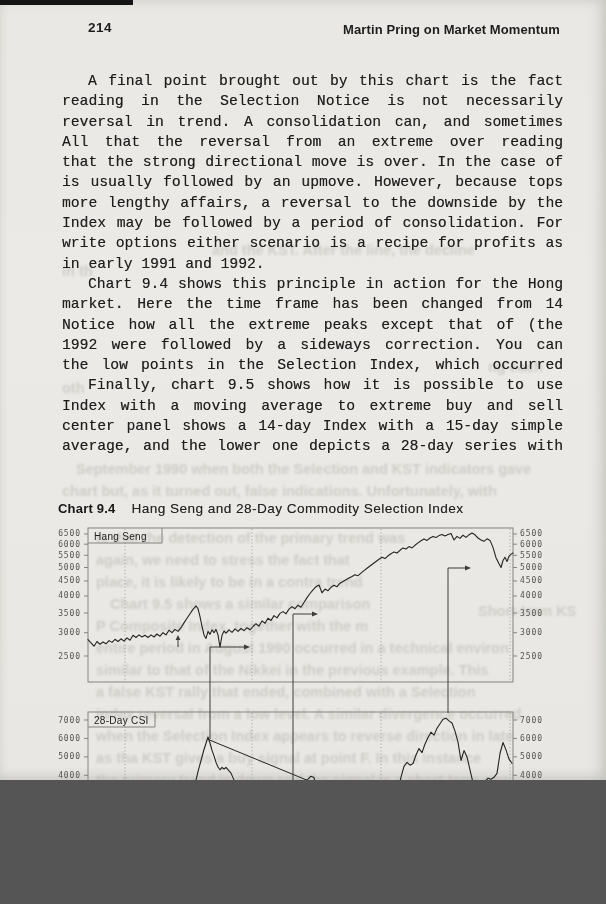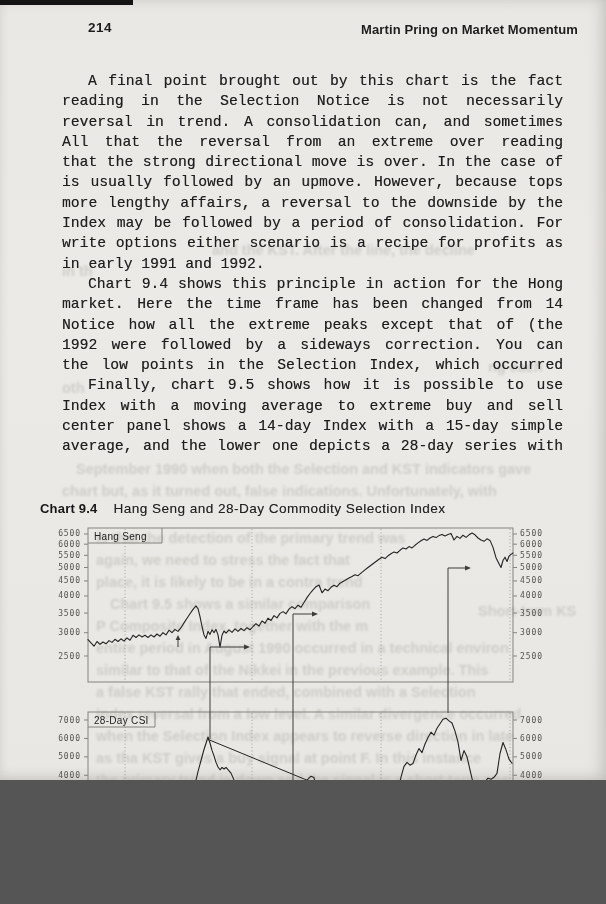--- a/index.html
+++ b/index.html
@@ -4,31 +4,31 @@
 <style>
   html,body{margin:0;padding:0;background:#555;}
   .page{
     position:relative; width:606px; height:780px; overflow:hidden;
     background:linear-gradient(180deg,#e9e8e4 0%,#ebeae6 40%,#e8e7e3 100%);
     box-shadow:inset -6px 0 14px rgba(90,88,82,.18), inset 0 -4px 10px rgba(90,88,82,.10);
     font-family:"Liberation Sans",sans-serif; color:#1d1d1d;
   }
   .topmark{position:absolute;left:0;top:0;width:133px;height:5px;background:#141414;}
   .hdr-num{position:absolute;left:88px;top:20px;font:700 13.5px/16px "Liberation Sans",sans-serif;letter-spacing:.5px;}
-  .hdr-title{position:absolute;right:28px;top:22px;font:700 13px/16px "Liberation Sans",sans-serif;letter-spacing:.1px;padding-left:28px;}
+  .hdr-title{position:absolute;right:46px;top:22px;font:700 13px/16px "Liberation Sans",sans-serif;letter-spacing:.1px;padding-left:28px;}
   .bodytext{
     position:absolute;left:62px;top:71px;width:501px;
     font:500 14.6px/20.3px "Liberation Sans",sans-serif;color:#1d1d1d;
     text-shadow:.3px 0 0 rgba(20,20,20,.5); letter-spacing:.05px;
   }
   .line{height:20.3px;overflow:hidden;font-family:Liberation Mono, monospace;}
   .line.j{text-align:justify;}
   .line.j::after{content:"";display:inline-block;width:100%;height:0;}
   .ind{display:inline-block;width:26px;}
-  .caption{position:absolute;left:40px;top:499px;white-space:nowrap;}
+  .caption{position:absolute;left:58px;top:499px;white-space:nowrap;}
   .cap-label{font:700 13px/16px "Liberation Sans",sans-serif;letter-spacing:.2px;color:#161616;}
   .cap-title{font:400 13.5px/16px "Liberation Sans",sans-serif;letter-spacing:.5px;color:#222;margin-left:16px;text-shadow:.2px 0 0 rgba(20,20,20,.4);}
   .bleed{position:absolute;inset:0;z-index:1;pointer-events:none;}
   .bf{position:absolute;font:700 14.5px/1 "Liberation Sans",sans-serif;color:#b9b6b0;filter:blur(1.3px);opacity:.55;white-space:nowrap;}
   #chart{position:absolute;left:0;top:0;z-index:2;}
   .hdr-num,.hdr-title,.bodytext,.caption{z-index:3;position:absolute;}
 </style>
 </head>
 <body>
 

